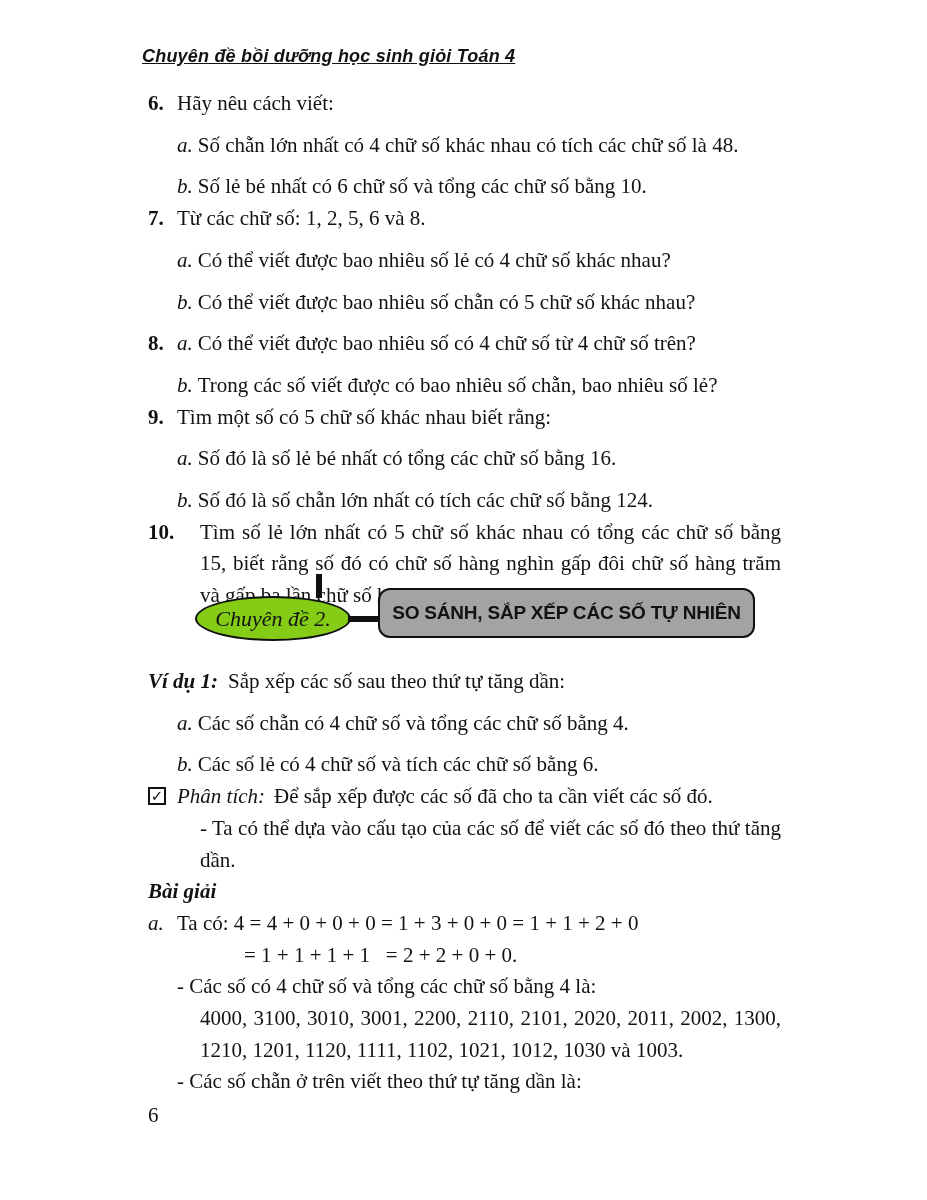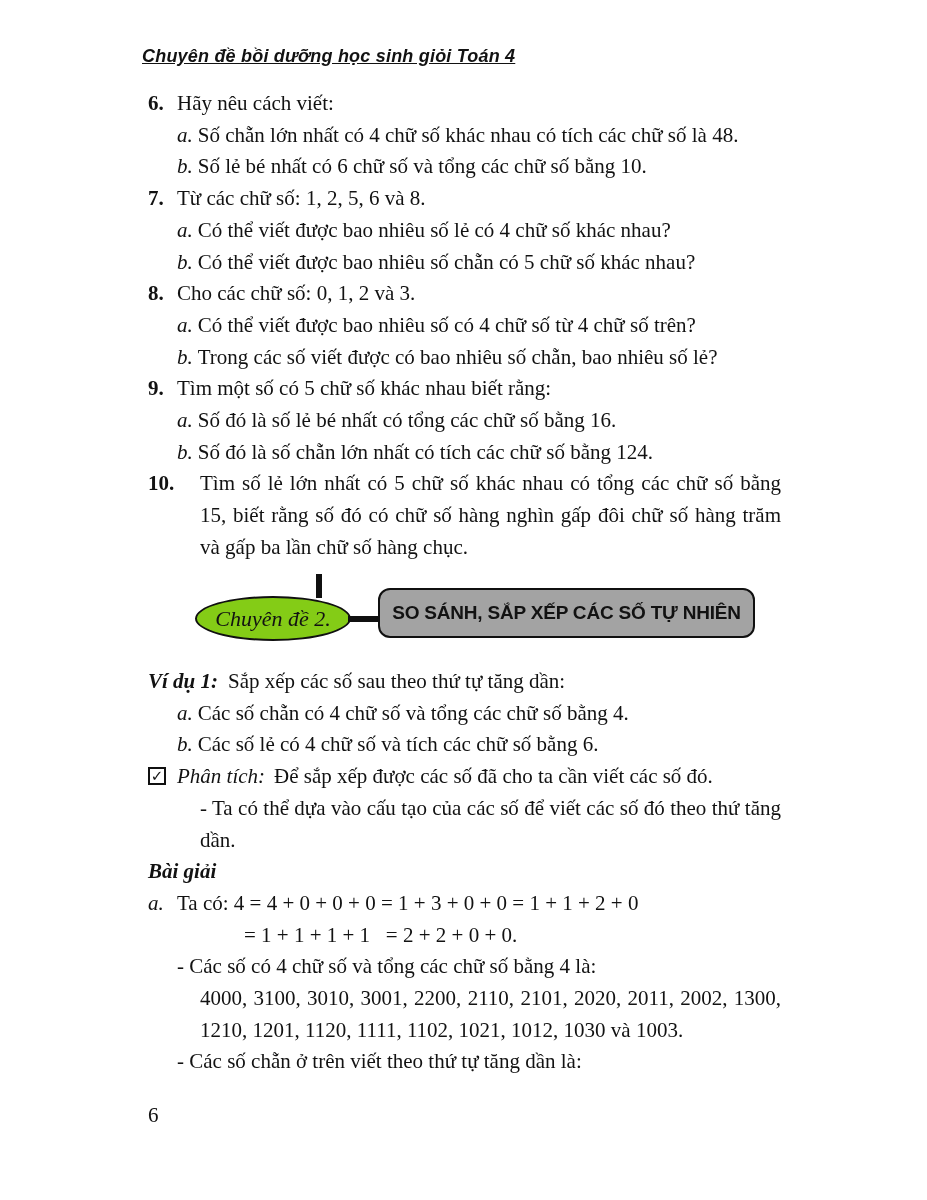--- a/index.html
+++ b/index.html
@@ -23,21 +23,21 @@
     letter-spacing: 0.2px;
     white-space: nowrap;
   }
 
   
   .problems { position: absolute; left: 0; top: 88px; width: 633px; line-height: 31.7px; }
   .prob { position: relative; padding-left: 29px; }
   .pnum { position: absolute; left: 0; top: 0; font-weight: bold; }
   .ptext { }
   .just { text-align: justify; margin-left: 23px; }
-  .sub { position: relative; }
+  .sub { position: relative; margin-top: 10px; }
   .slabel { font-style: italic; margin-right: 5px; }
 
   
   .diagram { position: absolute; left: 0; top: 572px; width: 633px; height: 72px; }
   .vtick { position: absolute; left: 168px; top: 2px; width: 6px; height: 24px; background: #101010; }
   .badge {
     position: absolute; left: 47px; top: 24px; width: 156px; height: 45px;
     border: 2.5px solid #101010; border-radius: 50%;
     display: flex; align-items: center; justify-content: center;
     font-style: italic; font-size: 22px; white-space: nowrap;
@@ -95,21 +95,20 @@
 
       <div class="prob">
         <span class="pnum">7.</span>
         <div class="ptext">Từ các chữ số: 1, 2, 5, 6 và 8.</div>
         <div class="sub"><span class="slabel">a.</span><span>Có thể viết được bao nhiêu số lẻ có 4 chữ số khác nhau?</span></div>
         <div class="sub"><span class="slabel">b.</span><span>Có thể viết được bao nhiêu số chẵn có 5 chữ số khác nhau?</span></div>
       </div>
 
       <div class="prob">
         <span class="pnum">8.</span>
-        <div class="ptext">Cho các chữ số: 0, 1, 2 và 3.</div>
         <div class="sub"><span class="slabel">a.</span><span>Có thể viết được bao nhiêu số có 4 chữ số từ 4 chữ số trên?</span></div>
         <div class="sub"><span class="slabel">b.</span><span>Trong các số viết được có bao nhiêu số chẵn, bao nhiêu số lẻ?</span></div>
       </div>
 
       <div class="prob">
         <span class="pnum">9.</span>
         <div class="ptext">Tìm một số có 5 chữ số khác nhau biết rằng:</div>
         <div class="sub"><span class="slabel">a.</span><span>Số đó là số lẻ bé nhất có tổng các chữ số bằng 16.</span></div>
         <div class="sub"><span class="slabel">b.</span><span>Số đó là số chẵn lớn nhất có tích các chữ số bằng 124.</span></div>
       </div>

